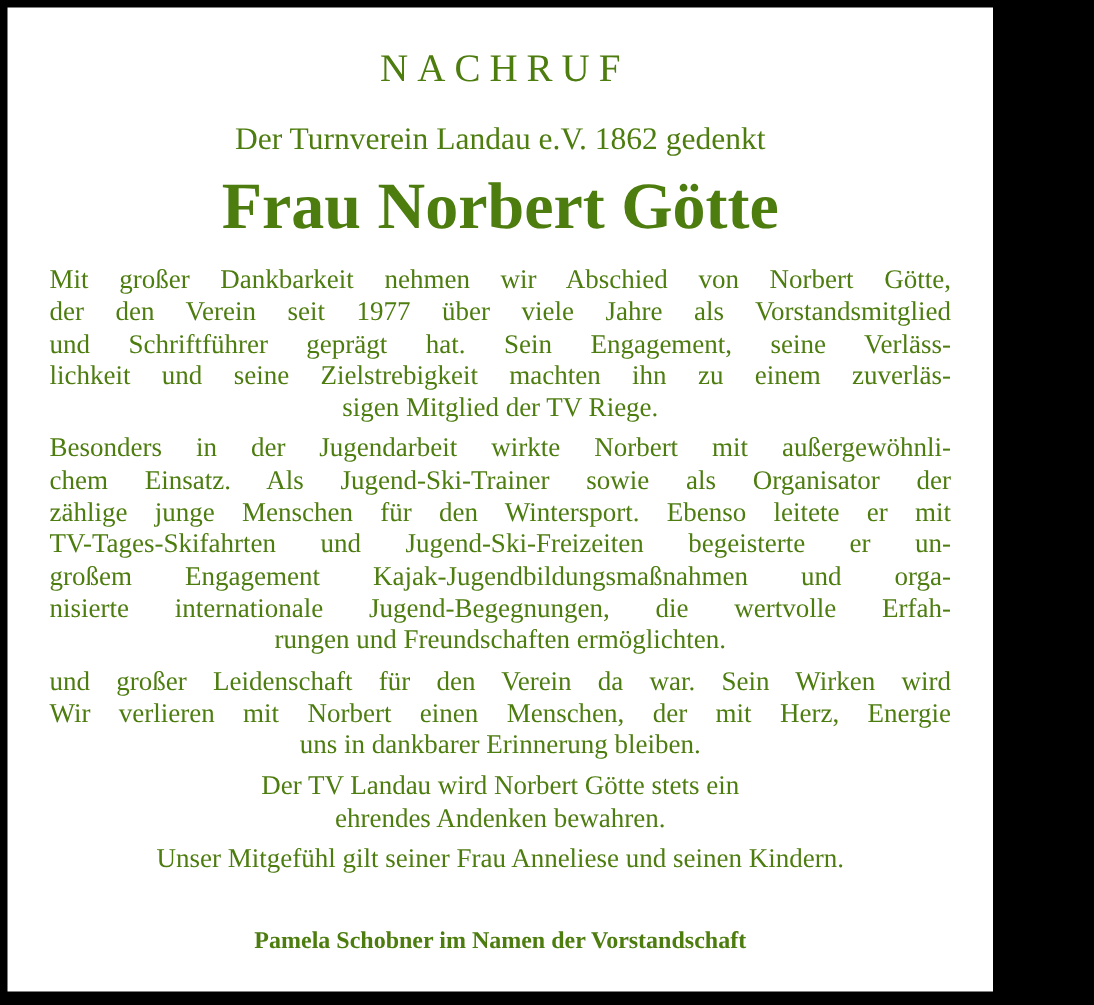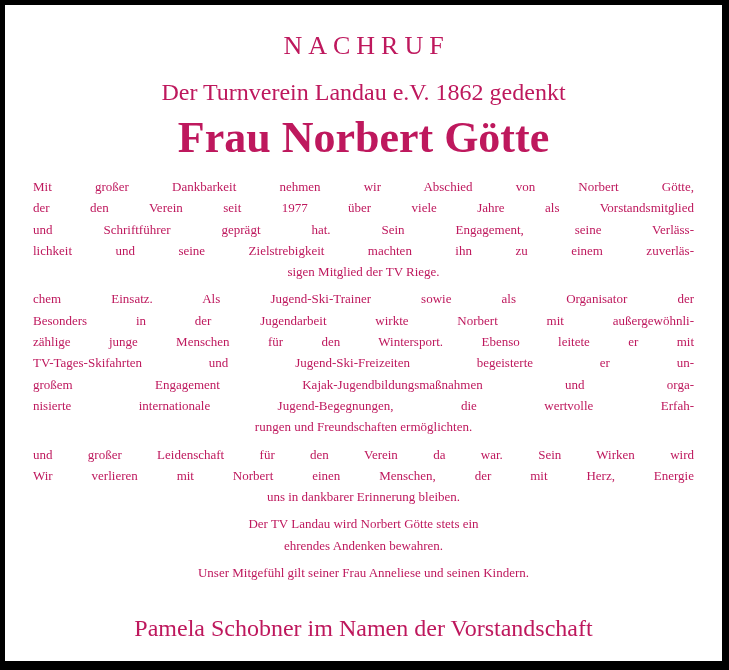--- a/index.html
+++ b/index.html
@@ -9,107 +9,107 @@
     }
     body {
       width: 729px;
       height: 670px;
       overflow: hidden;
     }
     .frame {
       position: absolute;
       left: 5px;
       top: 5px;
-      width: 717px;
+      width: 657px;
       height: 656px;
       background: #fff;
       box-sizing: border-box;
       font-family: "DejaVu Serif", "Liberation Serif", serif;
-      color: #be185d;
+      color: #4d7c0f;
       text-align: center;
     }
     .header-label {
       position: absolute;
       left: 0; right: 0;
       top: 26px;
       font-family: "Liberation Serif", serif;
       font-size: 26px;
       letter-spacing: 6px;
       line-height: 30px;
       font-weight: normal;
       padding-left: 6px;
     }
     .intro-line {
       position: absolute;
       left: 0; right: 0;
       top: 76px;
       font-family: "Liberation Serif", serif;
-      font-size: 24px;
+      font-size: 21px;
       line-height: 22px;
     }
     .name-title {
       position: absolute;
       left: 0; right: 0;
       top: 107px;
       font-family: "Liberation Serif", serif;
       font-weight: bold;
       font-size: 44px;
       line-height: 52px;
     }
     .body-text {
       position: absolute;
       left: 28px;
       right: 28px;
       top: 171px;
       font-family: "Liberation Serif", serif;
-      font-size: 13px;
+      font-size: 18px;
       line-height: 21.3px;
     }
     .para {
       margin: 0 0 6px 0;
       text-align: justify;
       text-align-last: center;
       hyphens: manual;
     }
     .para-center {
       margin: 0 0 6px 0;
       text-align: center;
     }
     .line {
       display: block;
     }
     .signature {
       position: absolute;
       left: 0; right: 0;
       top: 612px;
       font-family: "Liberation Serif", serif;
-      font-weight: normal;
-      font-size: 24px;
+      font-weight: bold;
+      font-size: 16px;
       line-height: 22px;
     }
   </style>
 </head>
 <body>
 
 <div class="frame">
   <div class="header-label">NACHRUF</div>
   <div class="intro-line">Der Turnverein Landau e.V. 1862 gedenkt</div>
   <div class="name-title">Frau Norbert Götte</div>
 
   <div class="body-text">
     <p class="para">
       <span class="line" style="text-align:justify;text-align-last:justify">Mit großer Dankbarkeit nehmen wir Abschied von Norbert Götte,</span>
       <span class="line" style="text-align:justify;text-align-last:justify">der den Verein seit 1977 über viele Jahre als Vorstandsmitglied</span>
       <span class="line" style="text-align:justify;text-align-last:justify">und Schriftführer geprägt hat. Sein Engagement, seine Verläss-</span>
       <span class="line" style="text-align:justify;text-align-last:justify">lichkeit und seine Zielstrebigkeit machten ihn zu einem zuverläs-</span>
       <span class="line" style="text-align:right">sigen Mitglied der TV Riege.</span>
     </p>
     <p class="para">
+      <span class="line" style="text-align:justify;text-align-last:justify">Besonders in der Jugendarbeit wirkte Norbert mit außergewöhnli-</span>
       <span class="line" style="text-align:justify;text-align-last:justify">chem Einsatz. Als Jugend-Ski-Trainer sowie als Organisator der</span>
-      <span class="line" style="text-align:justify;text-align-last:justify">Besonders in der Jugendarbeit wirkte Norbert mit außergewöhnli-</span>
       <span class="line" style="text-align:justify;text-align-last:justify">zählige junge Menschen für den Wintersport. Ebenso leitete er mit</span>
       <span class="line" style="text-align:justify;text-align-last:justify">TV-Tages-Skifahrten und Jugend-Ski-Freizeiten begeisterte er un-</span>
       <span class="line" style="text-align:justify;text-align-last:justify">großem Engagement Kajak-Jugendbildungsmaßnahmen und orga-</span>
       <span class="line" style="text-align:justify;text-align-last:justify">nisierte internationale Jugend-Begegnungen, die wertvolle Erfah-</span>
       <span class="line" style="text-align:right">rungen und Freundschaften ermöglichten.</span>
     </p>
     <p class="para">
       <span class="line" style="text-align:justify;text-align-last:justify">und großer Leidenschaft für den Verein da war. Sein Wirken wird</span>
       <span class="line" style="text-align:justify;text-align-last:justify">Wir verlieren mit Norbert einen Menschen, der mit Herz, Energie</span>
       <span class="line" style="text-align:right">uns in dankbarer Erinnerung bleiben.</span>

